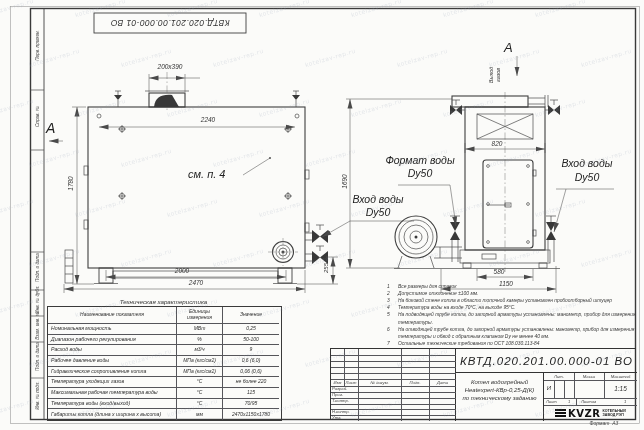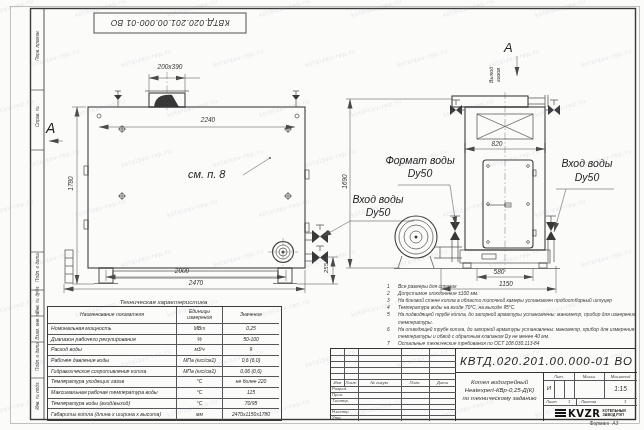--- a/index.html
+++ b/index.html
@@ -298,21 +298,21 @@
 
   <div class="mlabel" style="left:2px;top:43px;">Перв. примен.</div>
   <div class="mlabel" style="left:2px;top:114px;">Справ. №</div>
   <div class="mlabel" style="left:2px;top:265px;">Подп. и дата</div>
   <div class="mlabel" style="left:2px;top:297px;">Инв. № дубл.</div>
   <div class="mlabel" style="left:2px;top:323px;">Взам. инв. №</div>
   <div class="mlabel" style="left:2px;top:354px;">Подп. и дата</div>
   <div class="mlabel" style="left:2px;top:393px;">Инв. № подл.</div>
 
   <div class="tx marker" style="left:46px;top:120px;">А</div>
-  <div class="tx refnote" style="left:188px;top:168px;">см. п. 8</div>
+  <div class="tx refnote" style="left:188px;top:168px;">см. п. 4</div>
   <div class="tx dim-t" style="left:138px;top:63px;width:64px;">200х390</div>
   <div class="tx dim-t" style="left:182px;top:116px;width:52px;">2240</div>
   <div class="tx dim-t r90" style="left:55px;top:180px;width:30px;">1780</div>
   <div class="tx dim-t r90" style="left:327px;top:178px;width:34px;">1690</div>
   <div class="tx dim-t r90" style="left:312px;top:265px;width:28px;font-size:6px;">255</div>
   <div class="tx dim-t" style="left:158px;top:267px;width:48px;">2000</div>
   <div class="tx dim-t" style="left:172px;top:279px;width:48px;">2470</div>
   <div class="tx lbl" style="left:340px;top:193px;width:76px;">Вход воды</div>
   <div class="tx lbl" style="left:340px;top:206px;width:76px;">Dy50</div>
 

